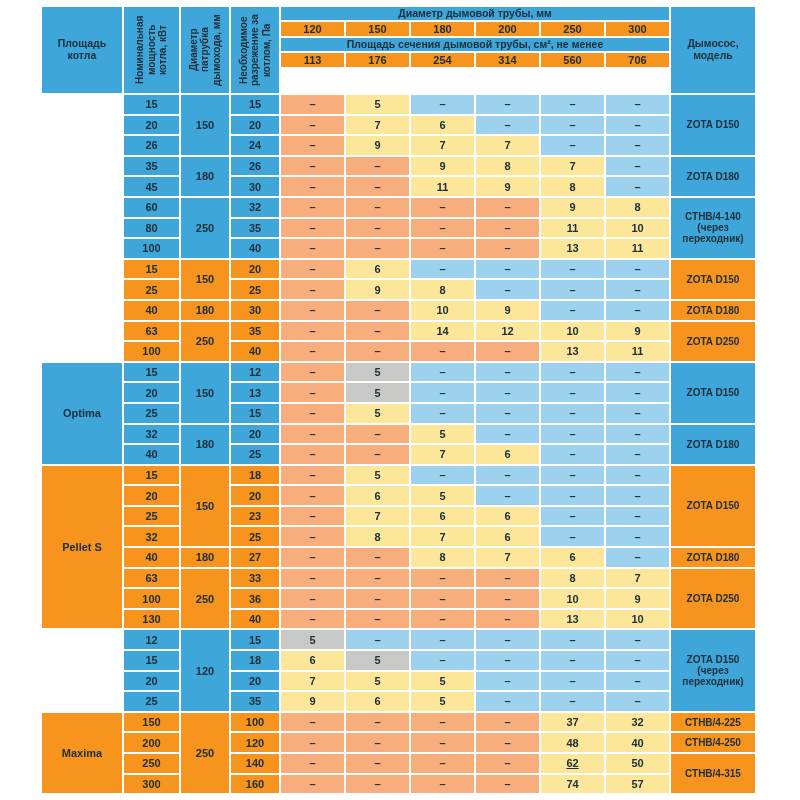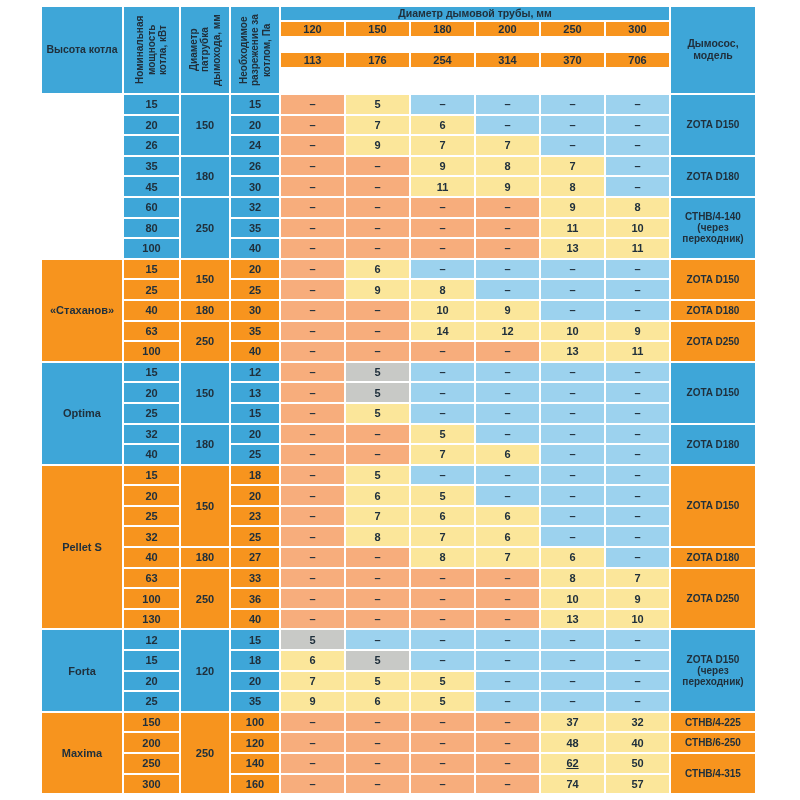--- a/index.html
+++ b/index.html
@@ -27,40 +27,41 @@
   .model{font-size:11px}
   .c-salmon{background:#f7ad7c}
   .c-yellow{background:#fbe69a}
   .c-lblue{background:#9cd2ee}
   .c-gray{background:#c8c9c6}
 </style>
 </head>
 <body>
 
 <div id="grid">
-  <div class="cell th" style="grid-column:1;grid-row:1 / span 5">Высота котла</div>
+  <div class="cell th" style="grid-column:1;grid-row:1 / span 5">Площадь котла</div>
   <div class="cell th rot" style="grid-column:2;grid-row:1 / span 5">Номинальная мощность котла, кВт</div>
   <div class="cell th rot" style="grid-column:3;grid-row:1 / span 5">Диаметр патрубка дымохода, мм</div>
   <div class="cell th rot" style="grid-column:4;grid-row:1 / span 5">Необходимое разрежение за котлом, Па</div>
 
   <div class="cell th" style="grid-column:5 / span 6;grid-row:1">Диаметр дымовой трубы, мм</div>
 
   <div class="cell chip" style="grid-column:5;grid-row:2">120</div>
   <div class="cell chip" style="grid-column:6;grid-row:2">150</div>
   <div class="cell chip" style="grid-column:7;grid-row:2">180</div>
   <div class="cell chip" style="grid-column:8;grid-row:2">200</div>
   <div class="cell chip" style="grid-column:9;grid-row:2">250</div>
   <div class="cell chip" style="grid-column:10;grid-row:2">300</div>
 
+  <div class="cell th" style="grid-column:5 / span 6;grid-row:3">Площадь сечения дымовой трубы, см², не менее</div>
 
   <div class="cell chip" style="grid-column:5;grid-row:4">113</div>
   <div class="cell chip" style="grid-column:6;grid-row:4">176</div>
   <div class="cell chip" style="grid-column:7;grid-row:4">254</div>
   <div class="cell chip" style="grid-column:8;grid-row:4">314</div>
-  <div class="cell chip" style="grid-column:9;grid-row:4">370</div>
+  <div class="cell chip" style="grid-column:9;grid-row:4">560</div>
   <div class="cell chip" style="grid-column:10;grid-row:4">706</div>
 
 
   <div class="cell th" style="grid-column:11;grid-row:1 / span 5">Дымосос, модель</div>
     <div class="cell t-blue" style="grid-area: 6 / 3 / span 3;">150</div>
     <div class="cell t-blue" style="grid-area: 9 / 3 / span 2;">180</div>
     <div class="cell t-blue" style="grid-area: 11 / 3 / span 3;">250</div>
     <div class="cell fan t-blue" style="grid-area: 6 / 11 / span 3;">ZOTA D150</div>
     <div class="cell fan t-blue" style="grid-area: 9 / 11 / span 2;">ZOTA D180</div>
     <div class="cell fan t-blue" style="grid-area: 11 / 11 / span 3;">СТНВ/4-140 (через переходник)</div>
@@ -121,21 +122,20 @@
     <div class="cell c-yellow" style="grid-area: 12 / 9 / span 1;">11</div>
     <div class="cell c-yellow" style="grid-area: 12 / 10 / span 1;">10</div>
     <div class="cell t-blue" style="grid-area: 13 / 2 / span 1;">100</div>
     <div class="cell t-blue" style="grid-area: 13 / 4 / span 1;">40</div>
     <div class="cell c-salmon" style="grid-area: 13 / 5 / span 1;">–</div>
     <div class="cell c-salmon" style="grid-area: 13 / 6 / span 1;">–</div>
     <div class="cell c-salmon" style="grid-area: 13 / 7 / span 1;">–</div>
     <div class="cell c-salmon" style="grid-area: 13 / 8 / span 1;">–</div>
     <div class="cell c-yellow" style="grid-area: 13 / 9 / span 1;">13</div>
     <div class="cell c-yellow" style="grid-area: 13 / 10 / span 1;">11</div>
-    <div class="cell model t-orange" style="grid-area: 14 / 1 / span 5;">«Стаханов»</div>
     <div class="cell t-orange" style="grid-area: 14 / 3 / span 2;">150</div>
     <div class="cell t-orange" style="grid-area: 16 / 3 / span 1;">180</div>
     <div class="cell t-orange" style="grid-area: 17 / 3 / span 2;">250</div>
     <div class="cell fan t-orange" style="grid-area: 14 / 11 / span 2;">ZOTA D150</div>
     <div class="cell fan t-orange" style="grid-area: 16 / 11 / span 1;">ZOTA D180</div>
     <div class="cell fan t-orange" style="grid-area: 17 / 11 / span 2;">ZOTA D250</div>
     <div class="cell t-orange" style="grid-area: 14 / 2 / span 1;">15</div>
     <div class="cell t-orange" style="grid-area: 14 / 4 / span 1;">20</div>
     <div class="cell c-salmon" style="grid-area: 14 / 5 / span 1;">–</div>
     <div class="cell c-yellow" style="grid-area: 14 / 6 / span 1;">6</div>
@@ -284,21 +284,20 @@
     <div class="cell c-yellow" style="grid-area: 30 / 9 / span 1;">10</div>
     <div class="cell c-yellow" style="grid-area: 30 / 10 / span 1;">9</div>
     <div class="cell t-orange" style="grid-area: 31 / 2 / span 1;">130</div>
     <div class="cell t-orange" style="grid-area: 31 / 4 / span 1;">40</div>
     <div class="cell c-salmon" style="grid-area: 31 / 5 / span 1;">–</div>
     <div class="cell c-salmon" style="grid-area: 31 / 6 / span 1;">–</div>
     <div class="cell c-salmon" style="grid-area: 31 / 7 / span 1;">–</div>
     <div class="cell c-salmon" style="grid-area: 31 / 8 / span 1;">–</div>
     <div class="cell c-yellow" style="grid-area: 31 / 9 / span 1;">13</div>
     <div class="cell c-yellow" style="grid-area: 31 / 10 / span 1;">10</div>
-    <div class="cell model t-blue" style="grid-area: 32 / 1 / span 4;">Forta</div>
     <div class="cell t-blue" style="grid-area: 32 / 3 / span 4;">120</div>
     <div class="cell fan t-blue" style="grid-area: 32 / 11 / span 4;">ZOTA D150 (через переходник)</div>
     <div class="cell t-blue" style="grid-area: 32 / 2 / span 1;">12</div>
     <div class="cell t-blue" style="grid-area: 32 / 4 / span 1;">15</div>
     <div class="cell c-gray" style="grid-area: 32 / 5 / span 1;">5</div>
     <div class="cell c-lblue" style="grid-area: 32 / 6 / span 1;">–</div>
     <div class="cell c-lblue" style="grid-area: 32 / 7 / span 1;">–</div>
     <div class="cell c-lblue" style="grid-area: 32 / 8 / span 1;">–</div>
     <div class="cell c-lblue" style="grid-area: 32 / 9 / span 1;">–</div>
     <div class="cell c-lblue" style="grid-area: 32 / 10 / span 1;">–</div>
@@ -322,21 +321,21 @@
     <div class="cell t-blue" style="grid-area: 35 / 4 / span 1;">35</div>
     <div class="cell c-yellow" style="grid-area: 35 / 5 / span 1;">9</div>
     <div class="cell c-yellow" style="grid-area: 35 / 6 / span 1;">6</div>
     <div class="cell c-yellow" style="grid-area: 35 / 7 / span 1;">5</div>
     <div class="cell c-lblue" style="grid-area: 35 / 8 / span 1;">–</div>
     <div class="cell c-lblue" style="grid-area: 35 / 9 / span 1;">–</div>
     <div class="cell c-lblue" style="grid-area: 35 / 10 / span 1;">–</div>
     <div class="cell model t-orange" style="grid-area: 36 / 1 / span 4;">Maxima</div>
     <div class="cell t-orange" style="grid-area: 36 / 3 / span 4;">250</div>
     <div class="cell fan t-orange" style="grid-area: 36 / 11 / span 1;">СТНВ/4-225</div>
-    <div class="cell fan t-orange" style="grid-area: 37 / 11 / span 1;">СТНВ/6-250</div>
+    <div class="cell fan t-orange" style="grid-area: 37 / 11 / span 1;">СТНВ/4-250</div>
     <div class="cell fan t-orange" style="grid-area: 38 / 11 / span 2;">СТНВ/4-315</div>
     <div class="cell t-orange" style="grid-area: 36 / 2 / span 1;">150</div>
     <div class="cell t-orange" style="grid-area: 36 / 4 / span 1;">100</div>
     <div class="cell c-salmon" style="grid-area: 36 / 5 / span 1;">–</div>
     <div class="cell c-salmon" style="grid-area: 36 / 6 / span 1;">–</div>
     <div class="cell c-salmon" style="grid-area: 36 / 7 / span 1;">–</div>
     <div class="cell c-salmon" style="grid-area: 36 / 8 / span 1;">–</div>
     <div class="cell c-yellow" style="grid-area: 36 / 9 / span 1;">37</div>
     <div class="cell c-yellow" style="grid-area: 36 / 10 / span 1;">32</div>
     <div class="cell t-orange" style="grid-area: 37 / 2 / span 1;">200</div>

